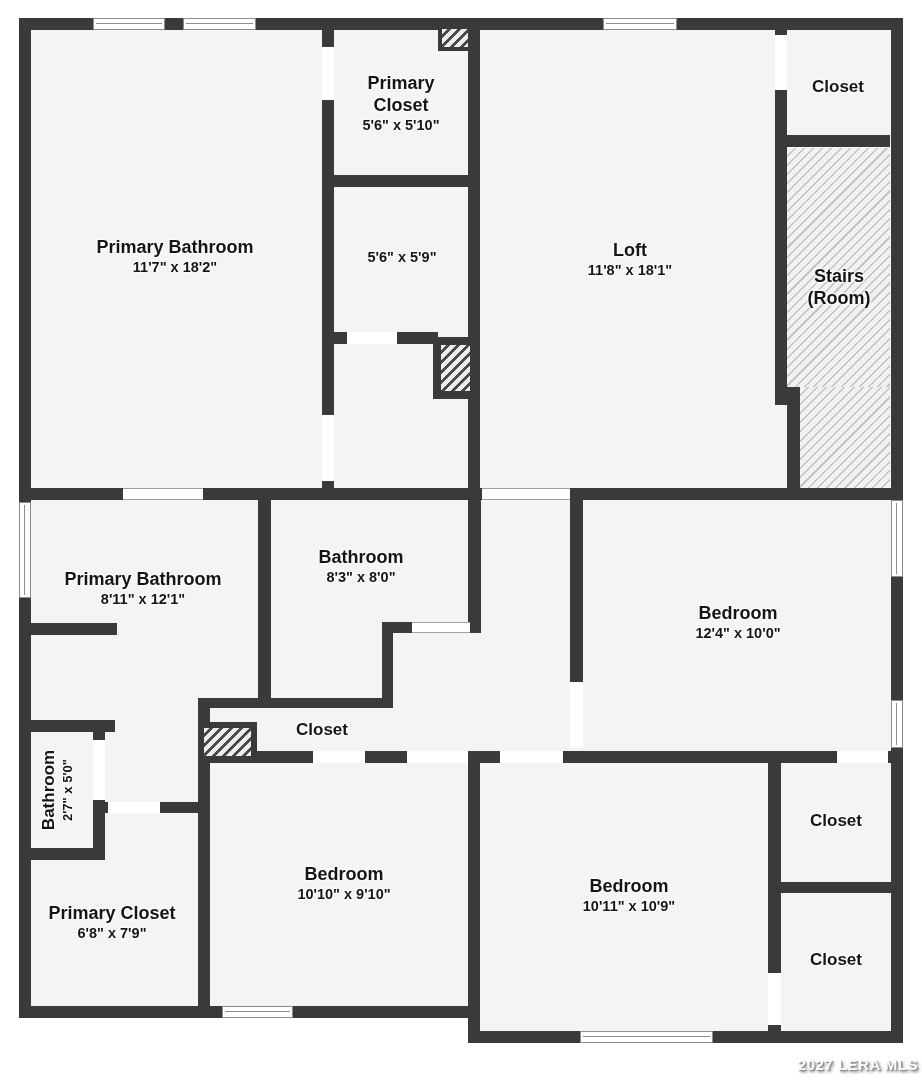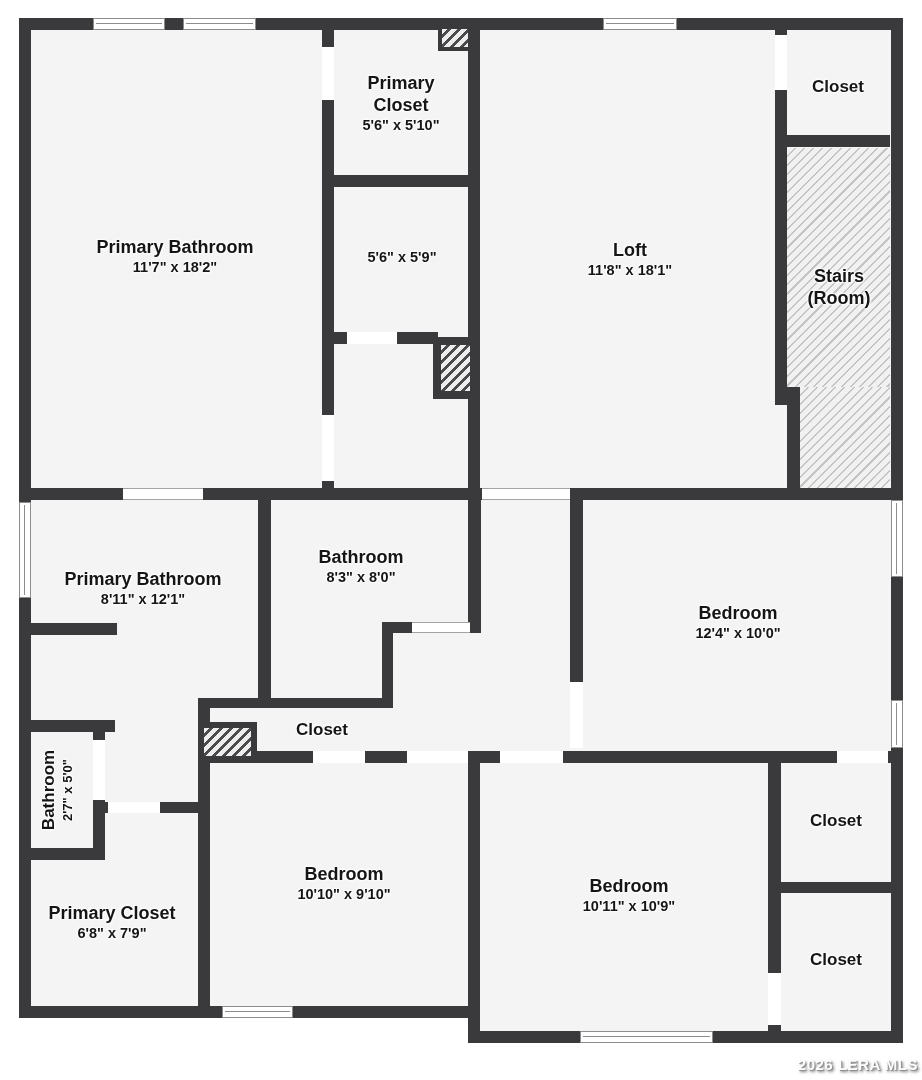--- a/index.html
+++ b/index.html
@@ -183,15 +183,15 @@
     <span class="nm">Bedroom</span>
     <span class="dm">10'11" x 10'9"</span>
   </div>
   <div class="lbl sm" style="left:836px;top:821px;">
     <span class="nm">Closet</span>
   </div>
   <div class="lbl sm" style="left:836px;top:960px;">
     <span class="nm">Closet</span>
   </div>
 
-  <div class="watermark">2026 LERA MLS</div>
+  <div class="watermark">2027 LERA MLS</div>
 
 </div>
 
 </body></html>

